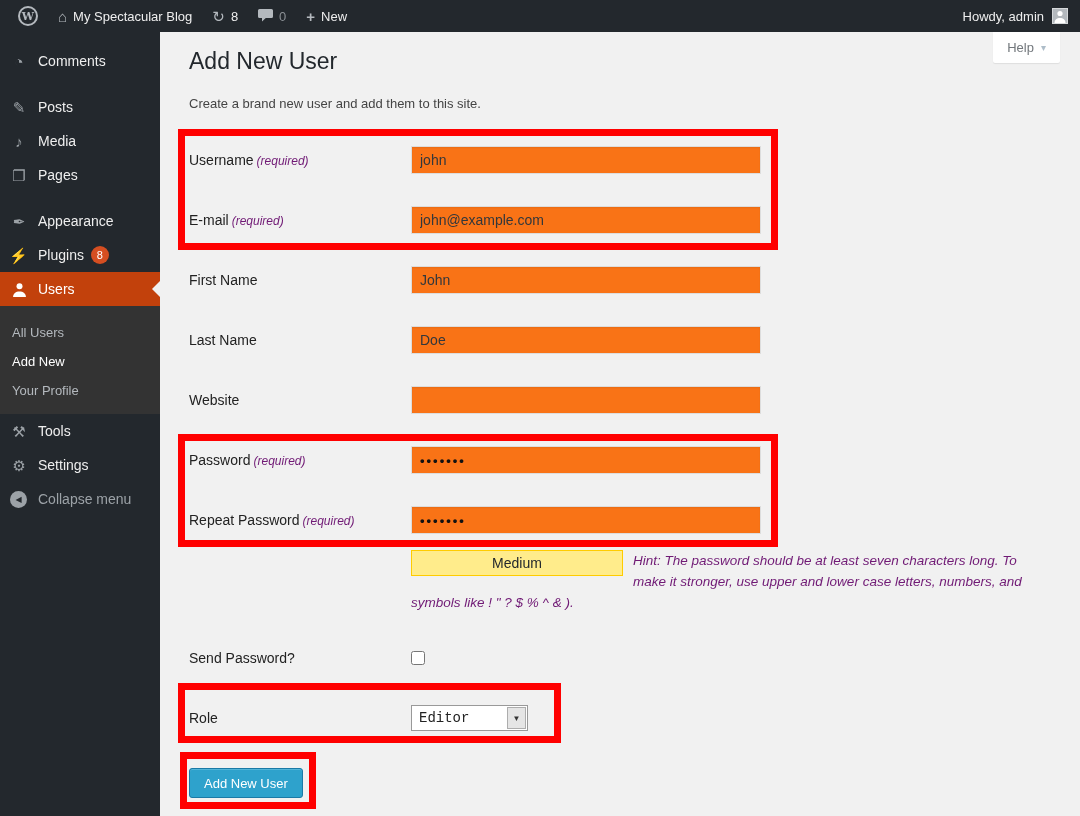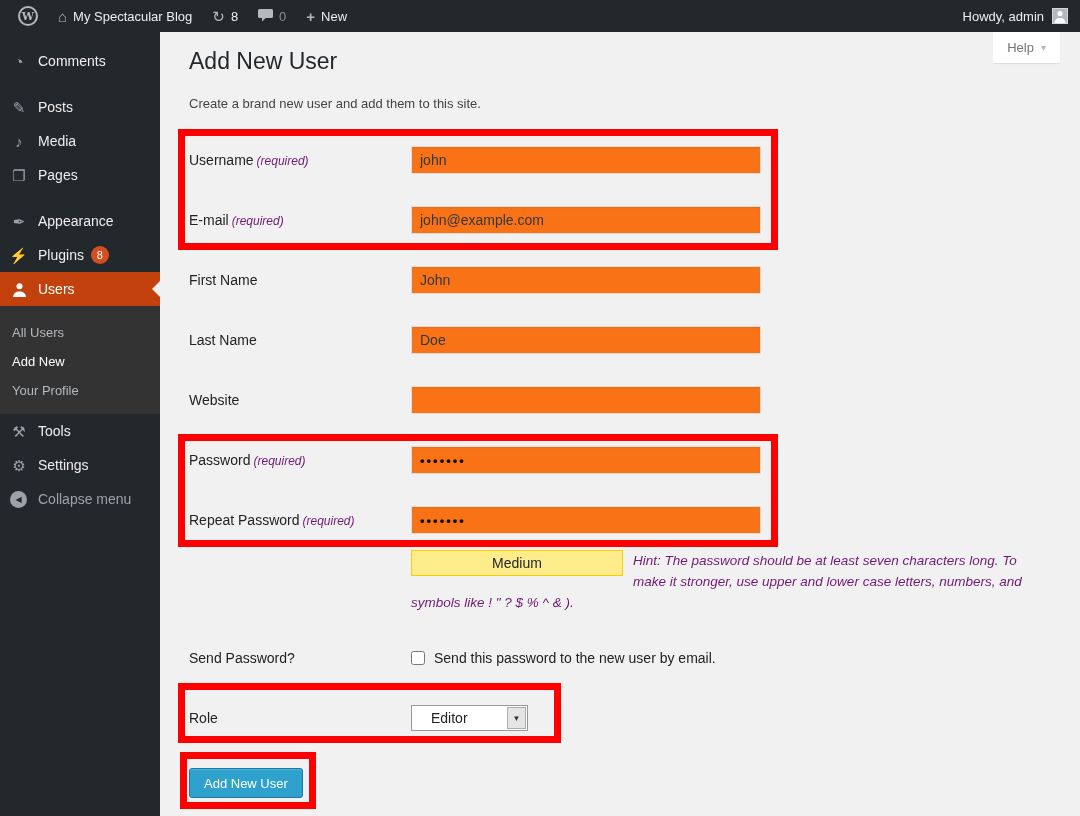--- a/index.html
+++ b/index.html
@@ -99,21 +99,21 @@
   }
   .hint { font-style:italic; font-size:13.5px; color:#701a75; line-height:21px; }
 
   .send-check { width:14px; height:14px; margin:0 9px 0 0; }
   .send-label { font-size:14px; color:#222; }
 
   .select {
     display:flex; align-items:stretch; width:117px; height:26px;
     border:1px solid #999; background:#fff; cursor:pointer;
   }
-  .select-value { flex:1; display:flex; align-items:center; padding-left:19px; font-size:14px; color:#222; }
+  .select-value { flex:1; display:flex; align-items:center; padding-left:7px; font-size:14px; color:#222;font-family:Liberation Mono, monospace; }
   .select-btn {
     width:19px; margin:1px; background:#e5e5e5; border:1px solid #adadad;
     display:flex; align-items:center; justify-content:center;
     font-size:8px; color:#333;
   }
 
   .button-primary {
     margin-top:20px; height:30px; padding:0 14px;
     background:#2ea2cc; border:1px solid #1b7aa6; border-radius:3px;
     box-shadow:inset 0 1px 0 rgba(120,200,230,.5);
@@ -275,21 +275,20 @@
     </div>
 
     <div class="strength-row">
       <div class="strength-meter">Medium</div>
       <p class="hint">Hint: The password should be at least seven characters long. To make it stronger, use upper and lower case letters, numbers, and symbols like ! " ? $ % ^ &amp; ).</p>
     </div>
 
     <div class="row">
       <div class="row-label">Send Password?</div>
       <input class="send-check" type="checkbox" style="">
-      <span class="send-label">Send this password to the new user by email.</span>
     </div>
 
     <div class="row">
       <div class="row-label">Role</div>
       <div class="select">
         <span class="select-value">Editor</span>
         <span class="select-btn">
             <span>▼</span>
           </span>
       </div>

